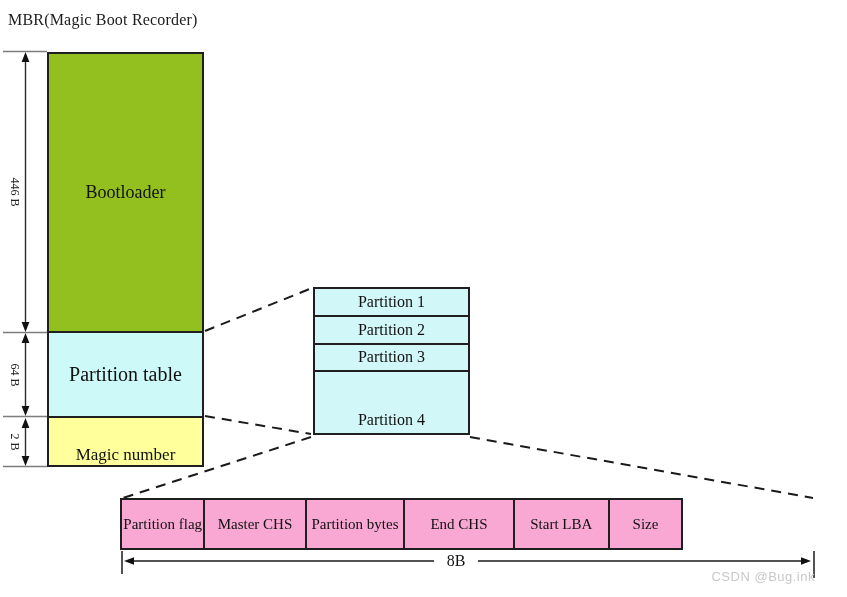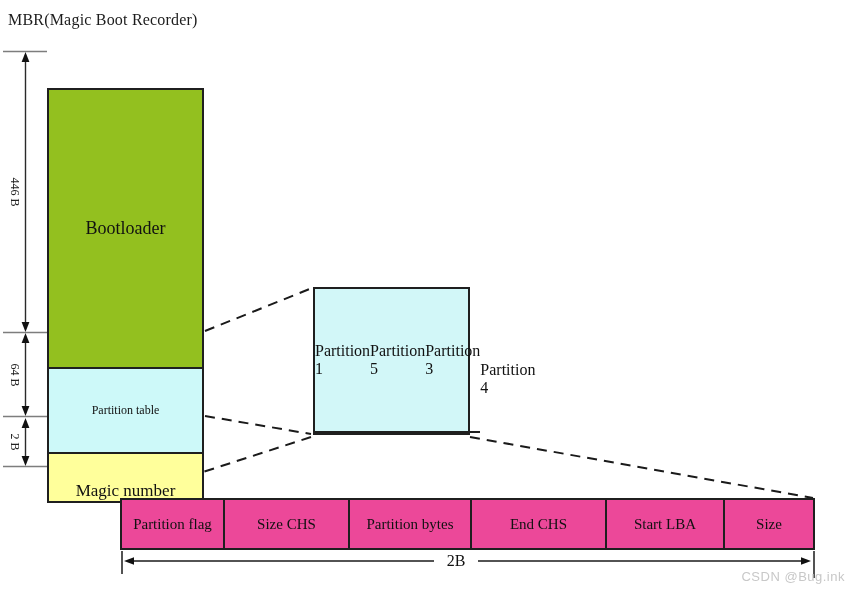--- a/index.html
+++ b/index.html
@@ -9,74 +9,74 @@
     background:#ffffff;
     font-family:"Liberation Serif","DejaVu Serif",serif;
     color:#111;
     overflow:hidden;
   }
   .title{
     position:absolute;left:8px;top:11px;
     font-size:16px;letter-spacing:.2px;color:#1c1c1c;
   }
   
-  .stack{position:absolute;left:47px;top:52px;width:157px;height:415px;margin-top:36px;}
+  .stack{position:absolute;left:47px;top:52px;width:157px;height:415px;}
   .sec{
     position:absolute;left:0;width:157px;
     border:2px solid #1f1f1f;box-sizing:border-box;
     display:flex;align-items:center;justify-content:center;
     font-size:18px;
   }
   .sec.bootloader{top:0;height:281px;background:#93C01F;}
-  .sec.ptable{top:279px;height:87px;background:#CDF9F9;font-size:12px;}
+  .sec.ptable{top:279px;height:87px;background:#CDF9F9;font-size:20px;}
   .sec.magic{top:364px;height:51px;background:#FFFF9B;font-size:17px;align-items:flex-end;}
   
   .vlabel{
     position:absolute;height:18px;line-height:18px;
     text-align:center;font-size:12px;color:#222;
     transform:rotate(90deg);transform-origin:center center;
     white-space:nowrap;
   }
   .vlabel.b446{left:-25px;top:183px;width:80px;}
   .vlabel.b64 {left:-15px;top:366px;width:60px;}
   .vlabel.b2  {left:-15px;top:433px;width:60px;}
   
   .plist{
     position:absolute;left:313px;top:287px;width:157px;height:148px;
     border:2px solid #1f1f1f;box-sizing:border-box;
-    display:flex;flex-direction:row;background:#D2F7F8;
+    display:flex;flex-direction:column;background:#D2F7F8;
   }
   .prow{
     flex:1;display:flex;align-items:center;justify-content:center;
     font-size:16px;border-bottom:2px solid #1f1f1f;box-sizing:border-box;
   }
   .prow:last-child{border-bottom:none;margin-top:35px;}
   
   .record{
-    position:absolute;left:120px;top:498px;width:695px;height:52px;
+    position:absolute;left:120px;top:498px;width:563px;height:52px;
     border:2px solid #1f1f1f;box-sizing:border-box;
-    display:flex;background:#ec4899;
+    display:flex;background:#f9a8d4;
   }
   .cell{
     display:flex;align-items:center;justify-content:center;
     text-align:center;font-size:15px;line-height:1.12;
     border-right:2px solid #1f1f1f;box-sizing:border-box;
   }
   .cell:nth-child(1){width:103px;}
   .cell:nth-child(2){width:125px;}
   .cell:nth-child(3){width:122px;}
   .cell:nth-child(4){width:135px;}
   .cell:nth-child(5){width:118px;}
   .cell:nth-child(6){width:88px;border-right:none;}
   .total-label{
     position:absolute;left:434px;top:551px;width:44px;height:20px;
     text-align:center;font-size:16px;line-height:20px;color:#111;
   }
   .watermark{
-    position:absolute;right:2px;top:569px;
+    position:absolute;right:32px;top:569px;
     font-family:"Liberation Sans","DejaVu Sans",sans-serif;
     font-size:13px;color:#c8c8c8;letter-spacing:.5px;
   }
   svg.linework{position:absolute;left:0;top:0;pointer-events:none;}
 </style>
 </head>
 <body>
 
 <div class="canvas">
 
@@ -137,31 +137,31 @@
       <span>Magic number</span>
     </div>
   </div>
 
   <div class="vlabel b446">446 B</div>
   <div class="vlabel b64">64 B</div>
   <div class="vlabel b2">2 B</div>
 
   <div class="plist">
     <div class="prow">Partition 1</div>
-    <div class="prow">Partition 5</div>
+    <div class="prow">Partition 2</div>
     <div class="prow">Partition 3</div>
     <div class="prow">Partition 4</div>
   </div>
 
   <div class="record">
     <div class="cell">Partition flag</div>
-    <div class="cell">Size CHS</div>
+    <div class="cell">Master CHS</div>
     <div class="cell">Partition bytes</div>
     <div class="cell">End CHS</div>
     <div class="cell">Start LBA</div>
     <div class="cell">Size</div>
   </div>
 
-  <div class="total-label">2B</div>
+  <div class="total-label">8B</div>
 
   <div class="watermark">CSDN @Bug.ink</div>
 
 </div>
 
 </body></html>

